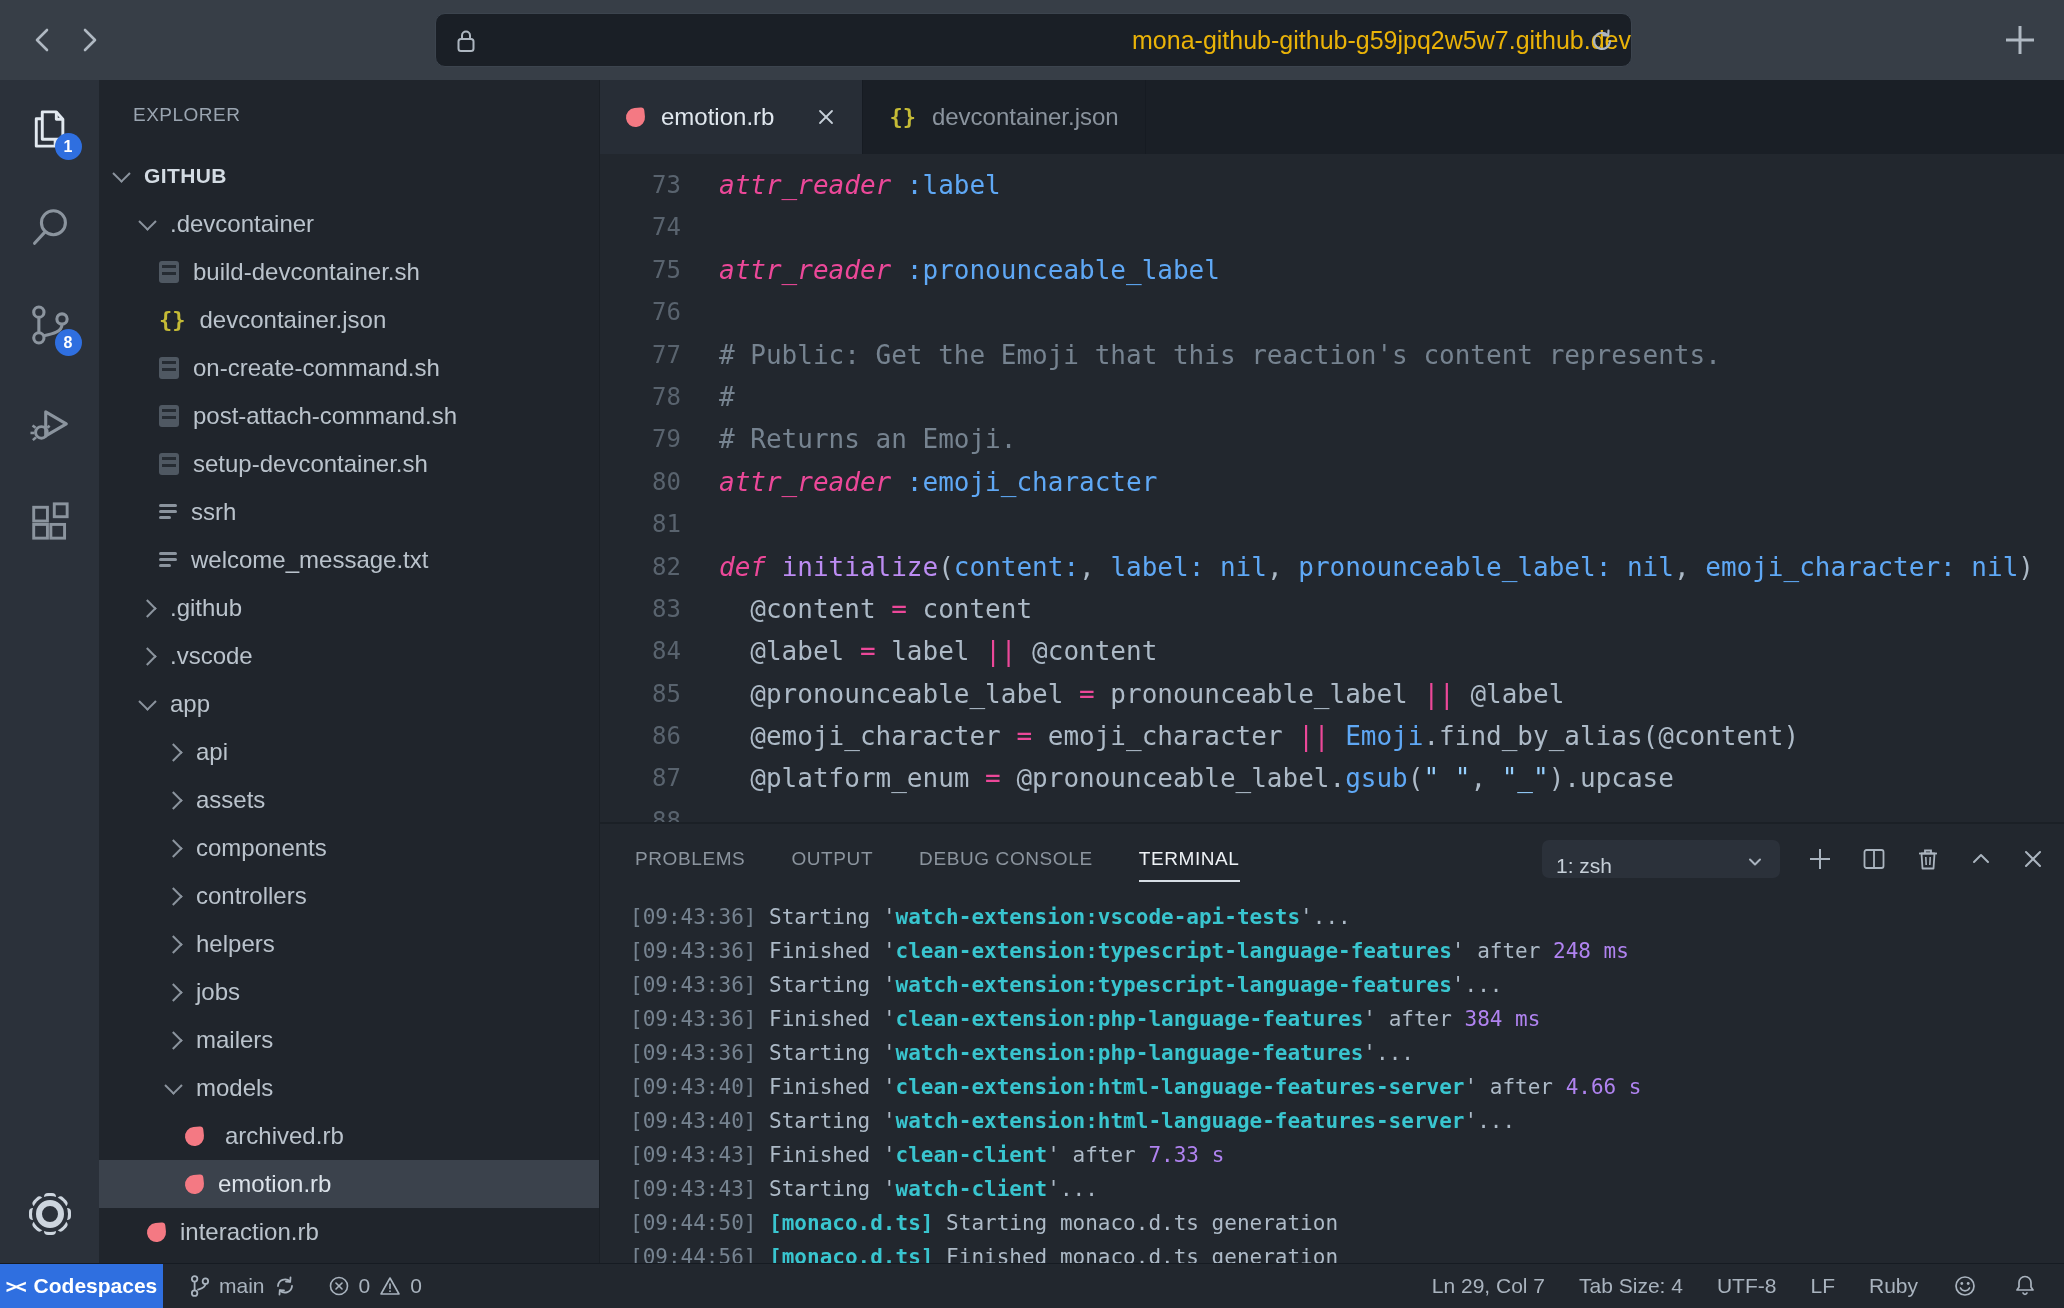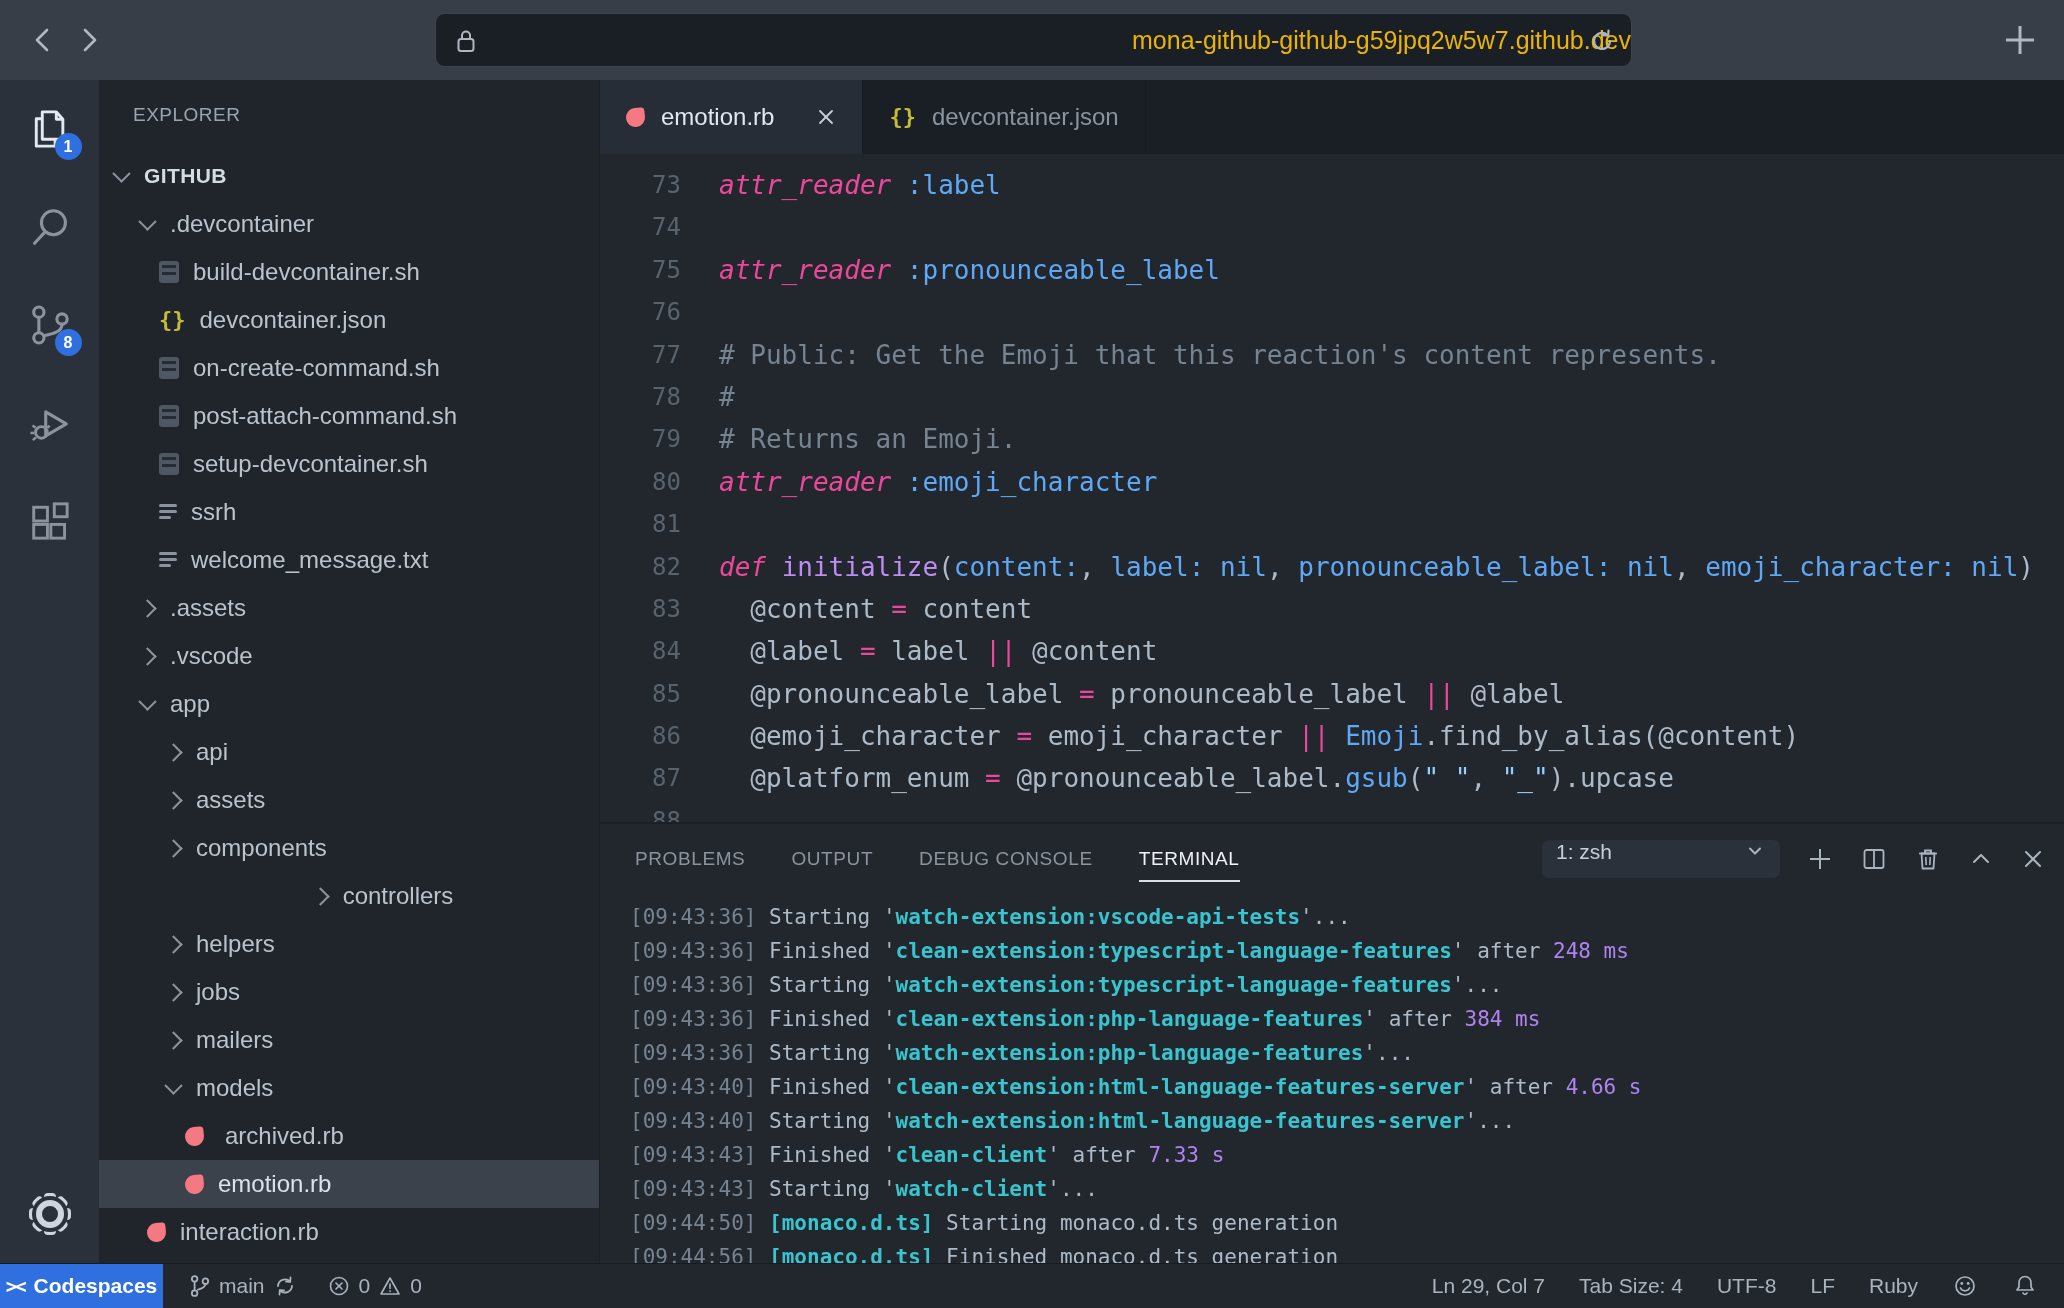--- a/index.html
+++ b/index.html
@@ -68,21 +68,21 @@
   .ln { position:absolute; left:15px; top:0; width:66px; text-align:right; color:#59636e; font-size:24px; }
   .code-text { position:absolute; left:119px; top:0; }
 
   
   .panel { position:absolute; left:0; top:742px; width:1464px; height:441px; background:#22272e; border-top:2px solid #1b2026; }
   .panel-tabs { position:absolute; left:0; top:0; height:70px; display:flex; align-items:center; padding-left:35px; gap:46px; }
   .ptab { font-size:19px; letter-spacing:0.6px; color:#8b949e; cursor:pointer; position:relative; height:70px; display:flex; align-items:center; }
   .ptab.active { color:#eef2f6; }
   .ptab.active:after { content:""; position:absolute; left:0; right:0; bottom:12px; height:2px; background:#d7dee5; }
   .panel-actions { position:absolute; right:18px; top:0; height:70px; display:flex; align-items:center; gap:26px; }
-  .shell-select { width:238px; height:38px; background:#2b313a; border-radius:7px; display:flex; align-items:flex-start;
+  .shell-select { width:238px; height:38px; background:#2b313a; border-radius:7px; display:flex; align-items:flex-end;
                   padding:0 14px; color:#c6cfd8; font-size:21px; cursor:pointer; }
   .shell-select .sel-chev { margin-left:auto; }
   .picon { display:flex; align-items:center; justify-content:center; cursor:pointer; }
 
   .terminal { position:absolute; left:0; top:70px; width:1464px; height:371px; overflow:hidden;
               font-family:"DejaVu Sans Mono",monospace; font-size:21px; line-height:34px; padding:6px 0 0 30px; }
   .term-line { height:34px; white-space:pre; }
 
   
   .tk-t { color:#adbac7; } .tk-k { color:#ec4899;font-style:italic; } .tk-b { color:#5fa8f5; } .tk-p { color:#bc8cf2; }
@@ -242,21 +242,21 @@
           <div class="tree-row" style="padding-left: 60px;">
             <span class="fi fi-text">
               <i></i>
               <i></i>
               <i></i>
             </span>
             <span>welcome_message.txt</span>
           </div>
           <div class="tree-row" style="padding-left: 42px;">
             <span class="chev right"></span>
-            <span>.assets</span>
+            <span>.github</span>
           </div>
           <div class="tree-row" style="padding-left: 42px;">
             <span class="chev right"></span>
             <span>.vscode</span>
           </div>
           <div class="tree-row" style="padding-left: 42px;">
             <span class="chev down"></span>
             <span>app</span>
           </div>
           <div class="tree-row" style="padding-left: 68px;">
@@ -264,21 +264,21 @@
             <span>api</span>
           </div>
           <div class="tree-row" style="padding-left: 68px;">
             <span class="chev right"></span>
             <span>assets</span>
           </div>
           <div class="tree-row" style="padding-left: 68px;">
             <span class="chev right"></span>
             <span>components</span>
           </div>
-          <div class="tree-row" style="padding-left: 68px; justify-content: center;">
+          <div class="tree-row" style="padding-left: 68px;">
             <span class="chev right"></span>
             <span>controllers</span>
           </div>
           <div class="tree-row" style="padding-left: 68px;">
             <span class="chev right"></span>
             <span>helpers</span>
           </div>
           <div class="tree-row" style="padding-left: 68px;">
             <span class="chev right"></span>
             <span>jobs</span>

